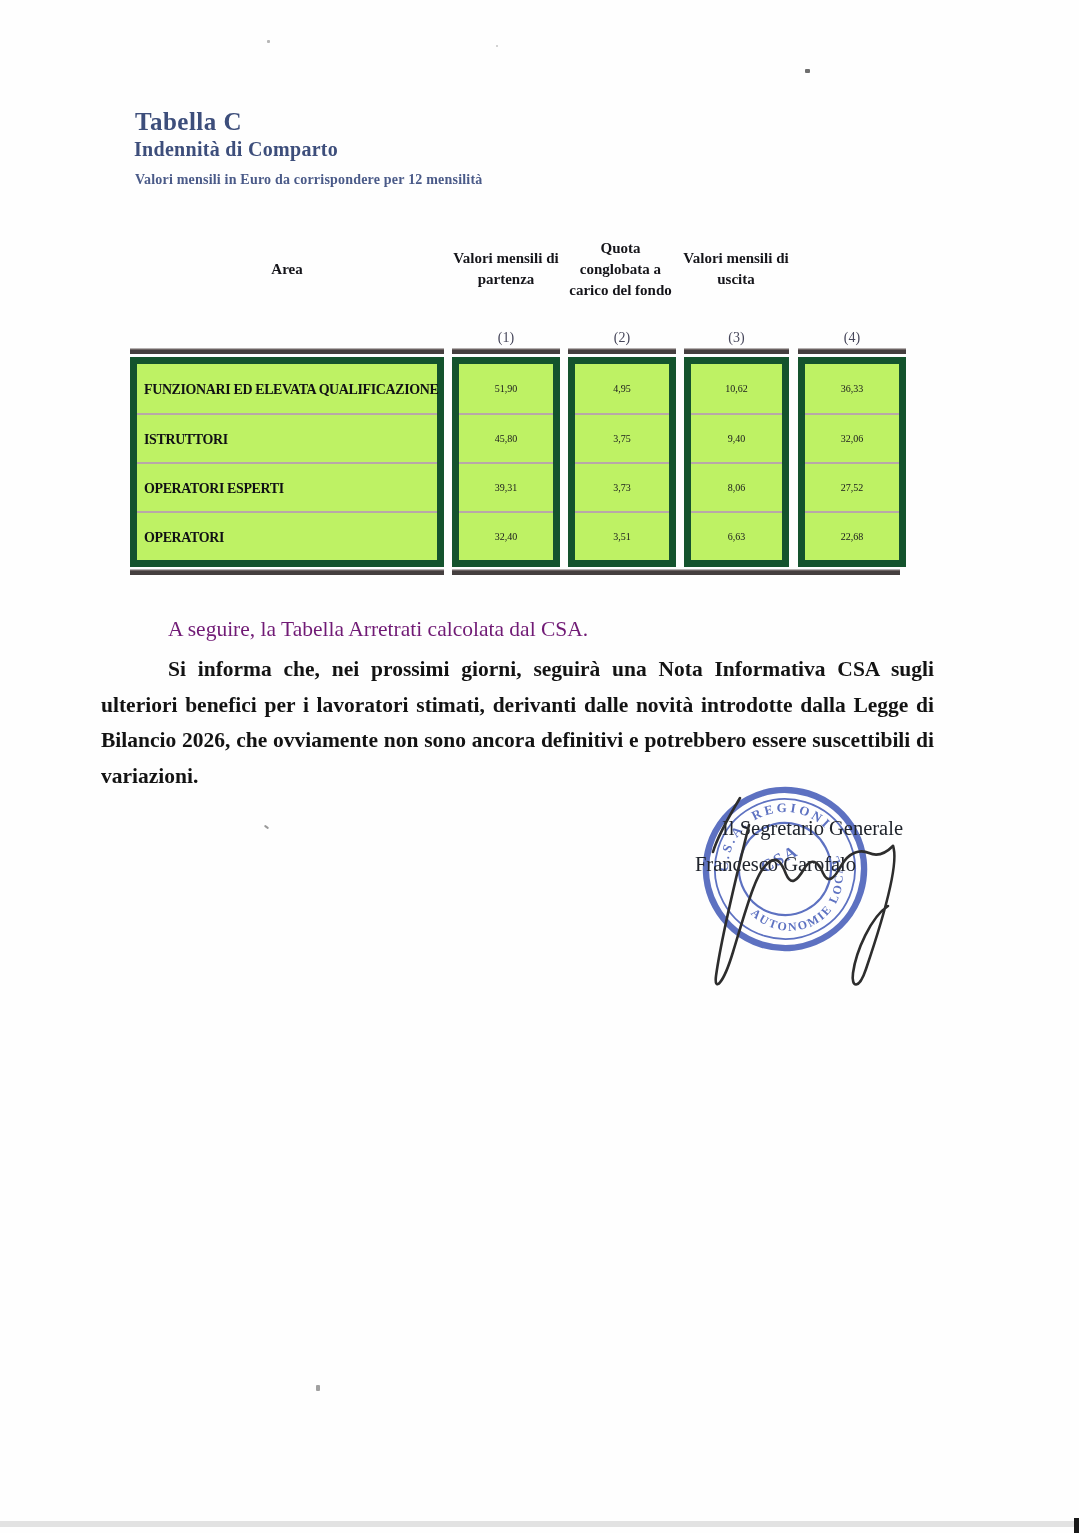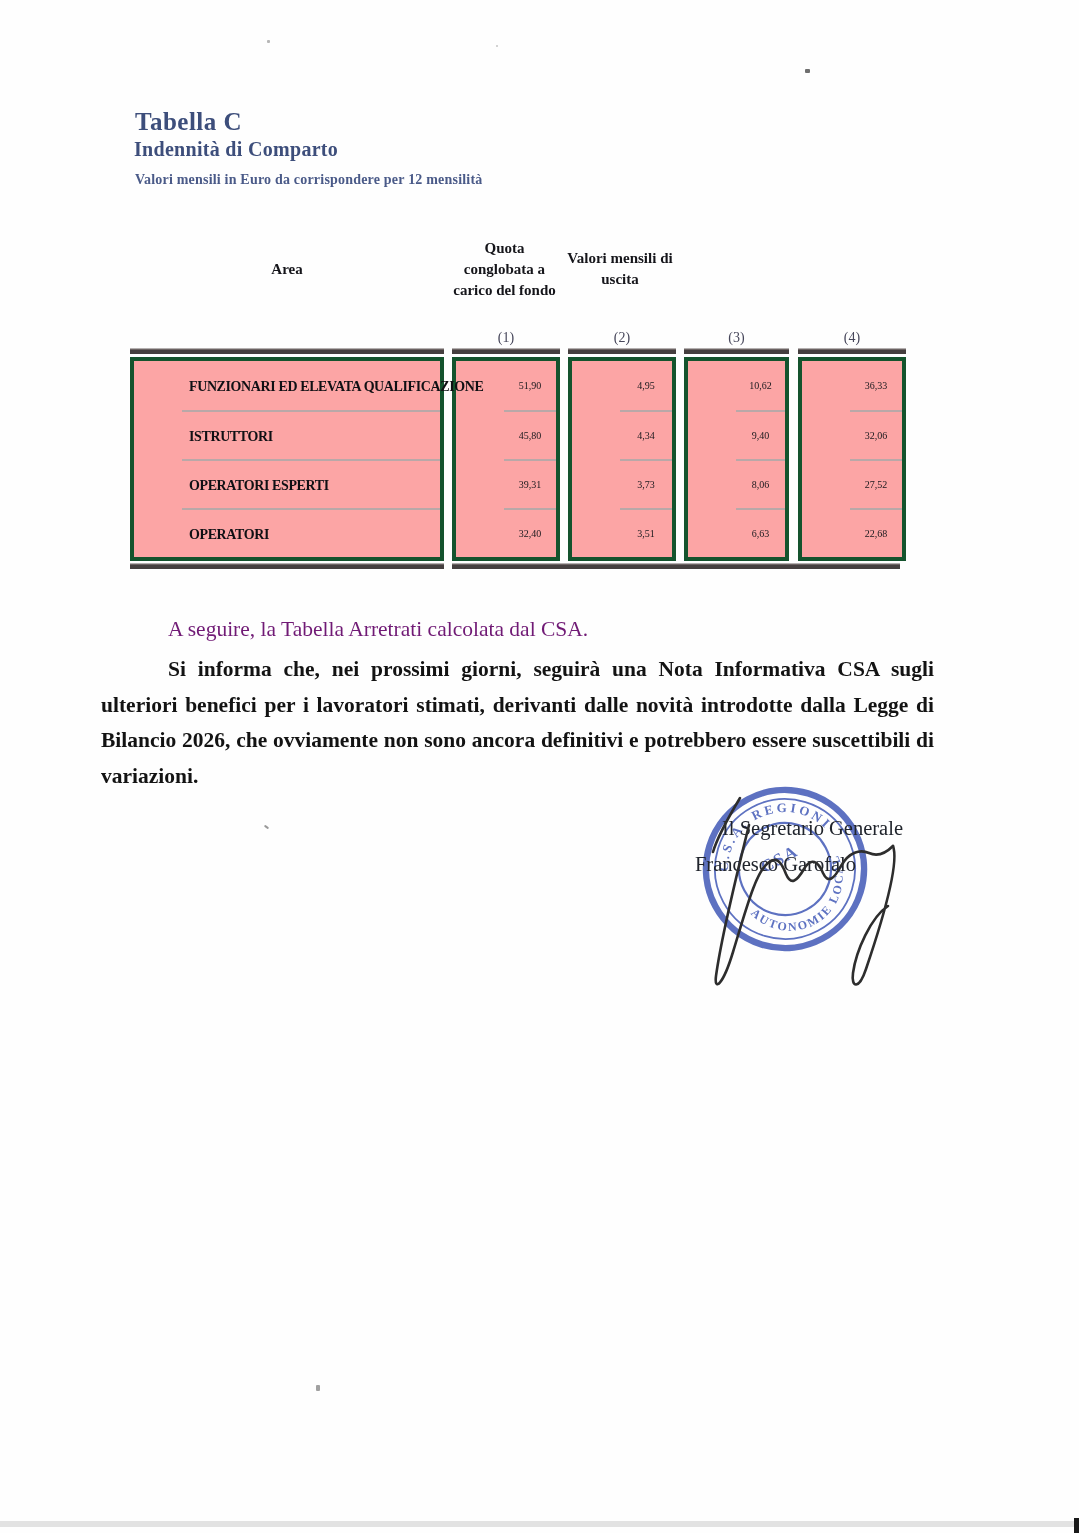--- a/index.html
+++ b/index.html
@@ -41,24 +41,23 @@
   .ncell{
     height:28px;display:flex;align-items:flex-end;justify-content:center;
     font-size:14px;color:#46465a;padding-bottom:4px;
   }
   .ruleseg{height:4px;background:#453f3f;box-shadow:0 -1.5px 0 #6b6262;}
   .rule-bottom{margin-top:4px;}
   .rb-area{width:314px;}
   .rb-vals{width:448px;margin-left:8px;}
   .tblbody{margin-top:3px;}
   .colbox{
-    border:4px solid #14532d;
-    background:#fca5a5;
+    border:7px solid #14532d;
+    background:#bef264;
     box-sizing:border-box;
-    padding-left:48px;
   }
   .cell{
     height:49px;display:flex;align-items:center;box-sizing:border-box;
   }
   .cell + .cell{border-top:2px solid #b9a8a8;}
   .area-cell{padding-left:7px;}
   .area-cell span{
     font-weight:700;font-size:15.5px;letter-spacing:-0.4px;
     transform:scaleX(.9);transform-origin:left center;display:inline-block;
     white-space:nowrap;color:#101014;
@@ -102,20 +101,23 @@
   <div class="doc-title">Tabella C</div>
   <div class="doc-subtitle">Indennità di Comparto</div>
   <div class="doc-note">Valori mensili in Euro da corrispondere per 12 mensilità</div>
 
   <div class="tbl">
 
     <div class="flexrow">
       <div class="hcell c0">
           <span>Area</span>
         </div>
+      <div class="hcell c1">
+          <span>Valori mensili di partenza</span>
+        </div>
       <div class="hcell c3">
           <span>Quota conglobata a carico del fondo</span>
         </div>
       <div class="hcell c4">
           <span>Valori mensili di uscita</span>
         </div>
     </div>
 
     <div class="flexrow">
       <div class="ncell c0"></div>
@@ -149,21 +151,21 @@
           </div>
       </div>
       <div class="colbox c1">
         <div class="cell val-cell">51,90</div>
         <div class="cell val-cell">45,80</div>
         <div class="cell val-cell">39,31</div>
         <div class="cell val-cell">32,40</div>
       </div>
       <div class="colbox c2">
         <div class="cell val-cell">4,95</div>
-        <div class="cell val-cell">4,34</div>
+        <div class="cell val-cell">3,75</div>
         <div class="cell val-cell">3,73</div>
         <div class="cell val-cell">3,51</div>
       </div>
       <div class="colbox c3">
         <div class="cell val-cell">10,62</div>
         <div class="cell val-cell">9,40</div>
         <div class="cell val-cell">8,06</div>
         <div class="cell val-cell">6,63</div>
       </div>
       <div class="colbox c4">

